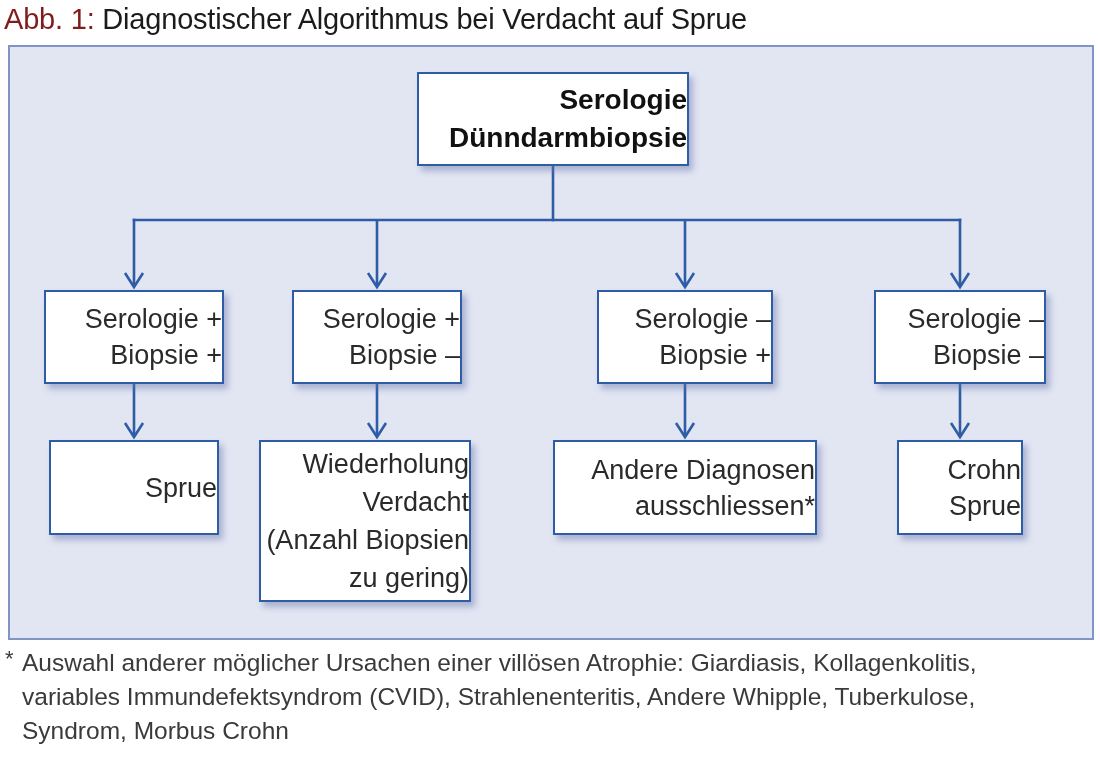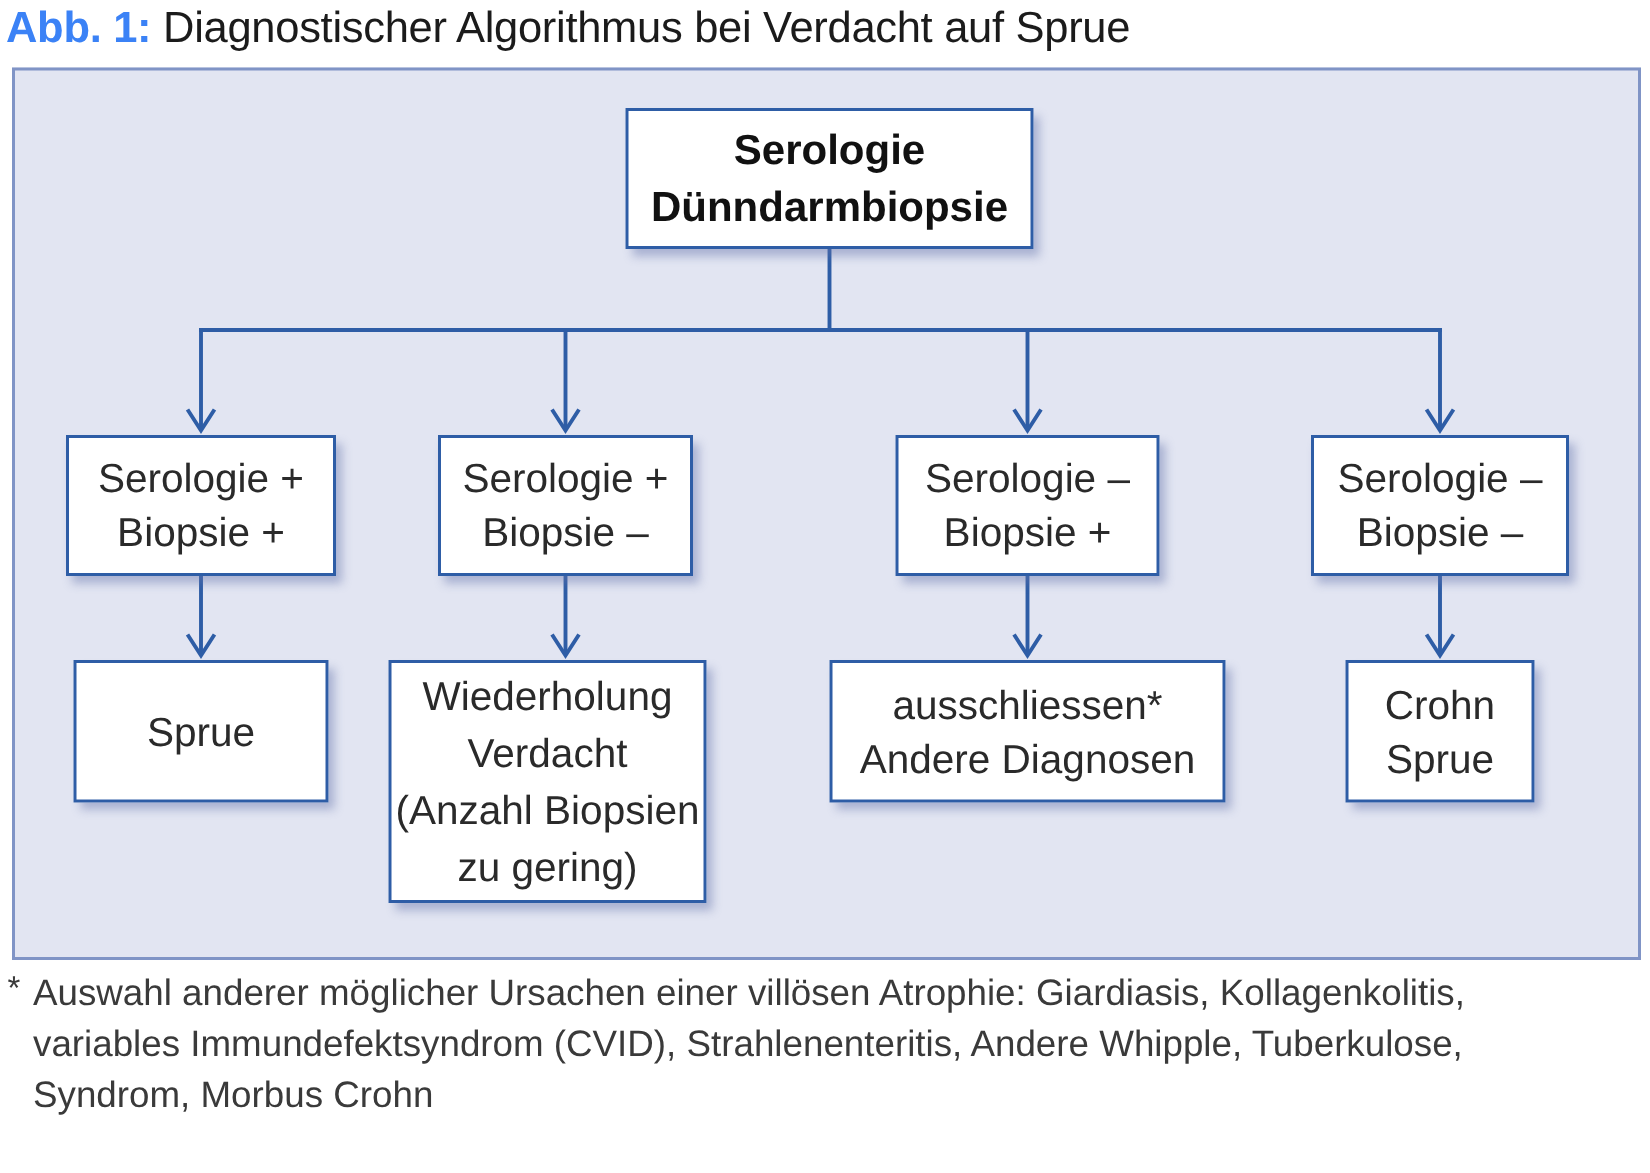--- a/index.html
+++ b/index.html
@@ -11,21 +11,21 @@
     position: relative;
   }
   .page { position: relative; width: 1100px; height: 782px; }
 
   
   .fig-title {
     position: absolute; left: 4px; top: 3px;
     font-size: 29px; color: #1b1b1b; letter-spacing: -0.2px;
     white-space: nowrap;
   }
-  .fig-title .t-bold { font-weight: bold; color: #3b82f6; }
+  .fig-title .t-bold { font-weight: normal; color: #7f1d1d; }
 
   
   .panel {
     position: absolute; left: 8px; top: 45px;
     width: 1086px; height: 595px;
     background: #e2e5f2;
     border: 2.5px solid #8094c6;
   }
   .panel-inner { position: absolute; left: 0; top: 0; width: 1081px; height: 590px; }
 
@@ -38,21 +38,21 @@
     stroke: #2e5da6; stroke-width: 2.6px; fill: none;
   }
 
   
   .fbox {
     position: absolute;
     background: #ffffff;
     border: 2.3px solid #2e5da6;
     box-shadow: 4px 5px 6px rgba(99, 115, 171, 0.45);
     display: flex; flex-direction: column;
-    align-items: center; justify-content: center;
+    align-items: flex-end; justify-content: center;
     text-align: center;
     color: #2a2a2a;
     font-size: 27px;
     line-height: 36px;
   }
   .fbox.root { font-weight: bold; color: #111; font-size: 28px; line-height: 38px; }
 
   .box-root      { left: 407px; top: 25px;  width: 272px; height: 94px; }
   .box-cond-1    { left: 34px;  top: 243px; width: 180px; height: 94px; }
   .box-cond-2    { left: 282px; top: 243px; width: 170px; height: 94px; }
@@ -153,22 +153,22 @@
       <div class="fbox box-out-1">
         <div>Sprue</div>
       </div>
       <div class="fbox box-out-2">
         <div>Wiederholung</div>
         <div>Verdacht</div>
         <div>(Anzahl Biopsien</div>
         <div>zu gering)</div>
       </div>
       <div class="fbox box-out-3">
+        <div>Andere Diagnosen</div>
         <div>ausschliessen*</div>
-        <div>Andere Diagnosen</div>
       </div>
       <div class="fbox box-out-4">
         <div>Crohn</div>
         <div>Sprue</div>
       </div>
 
     </div>
   </div>
 
   <div class="footnote">

